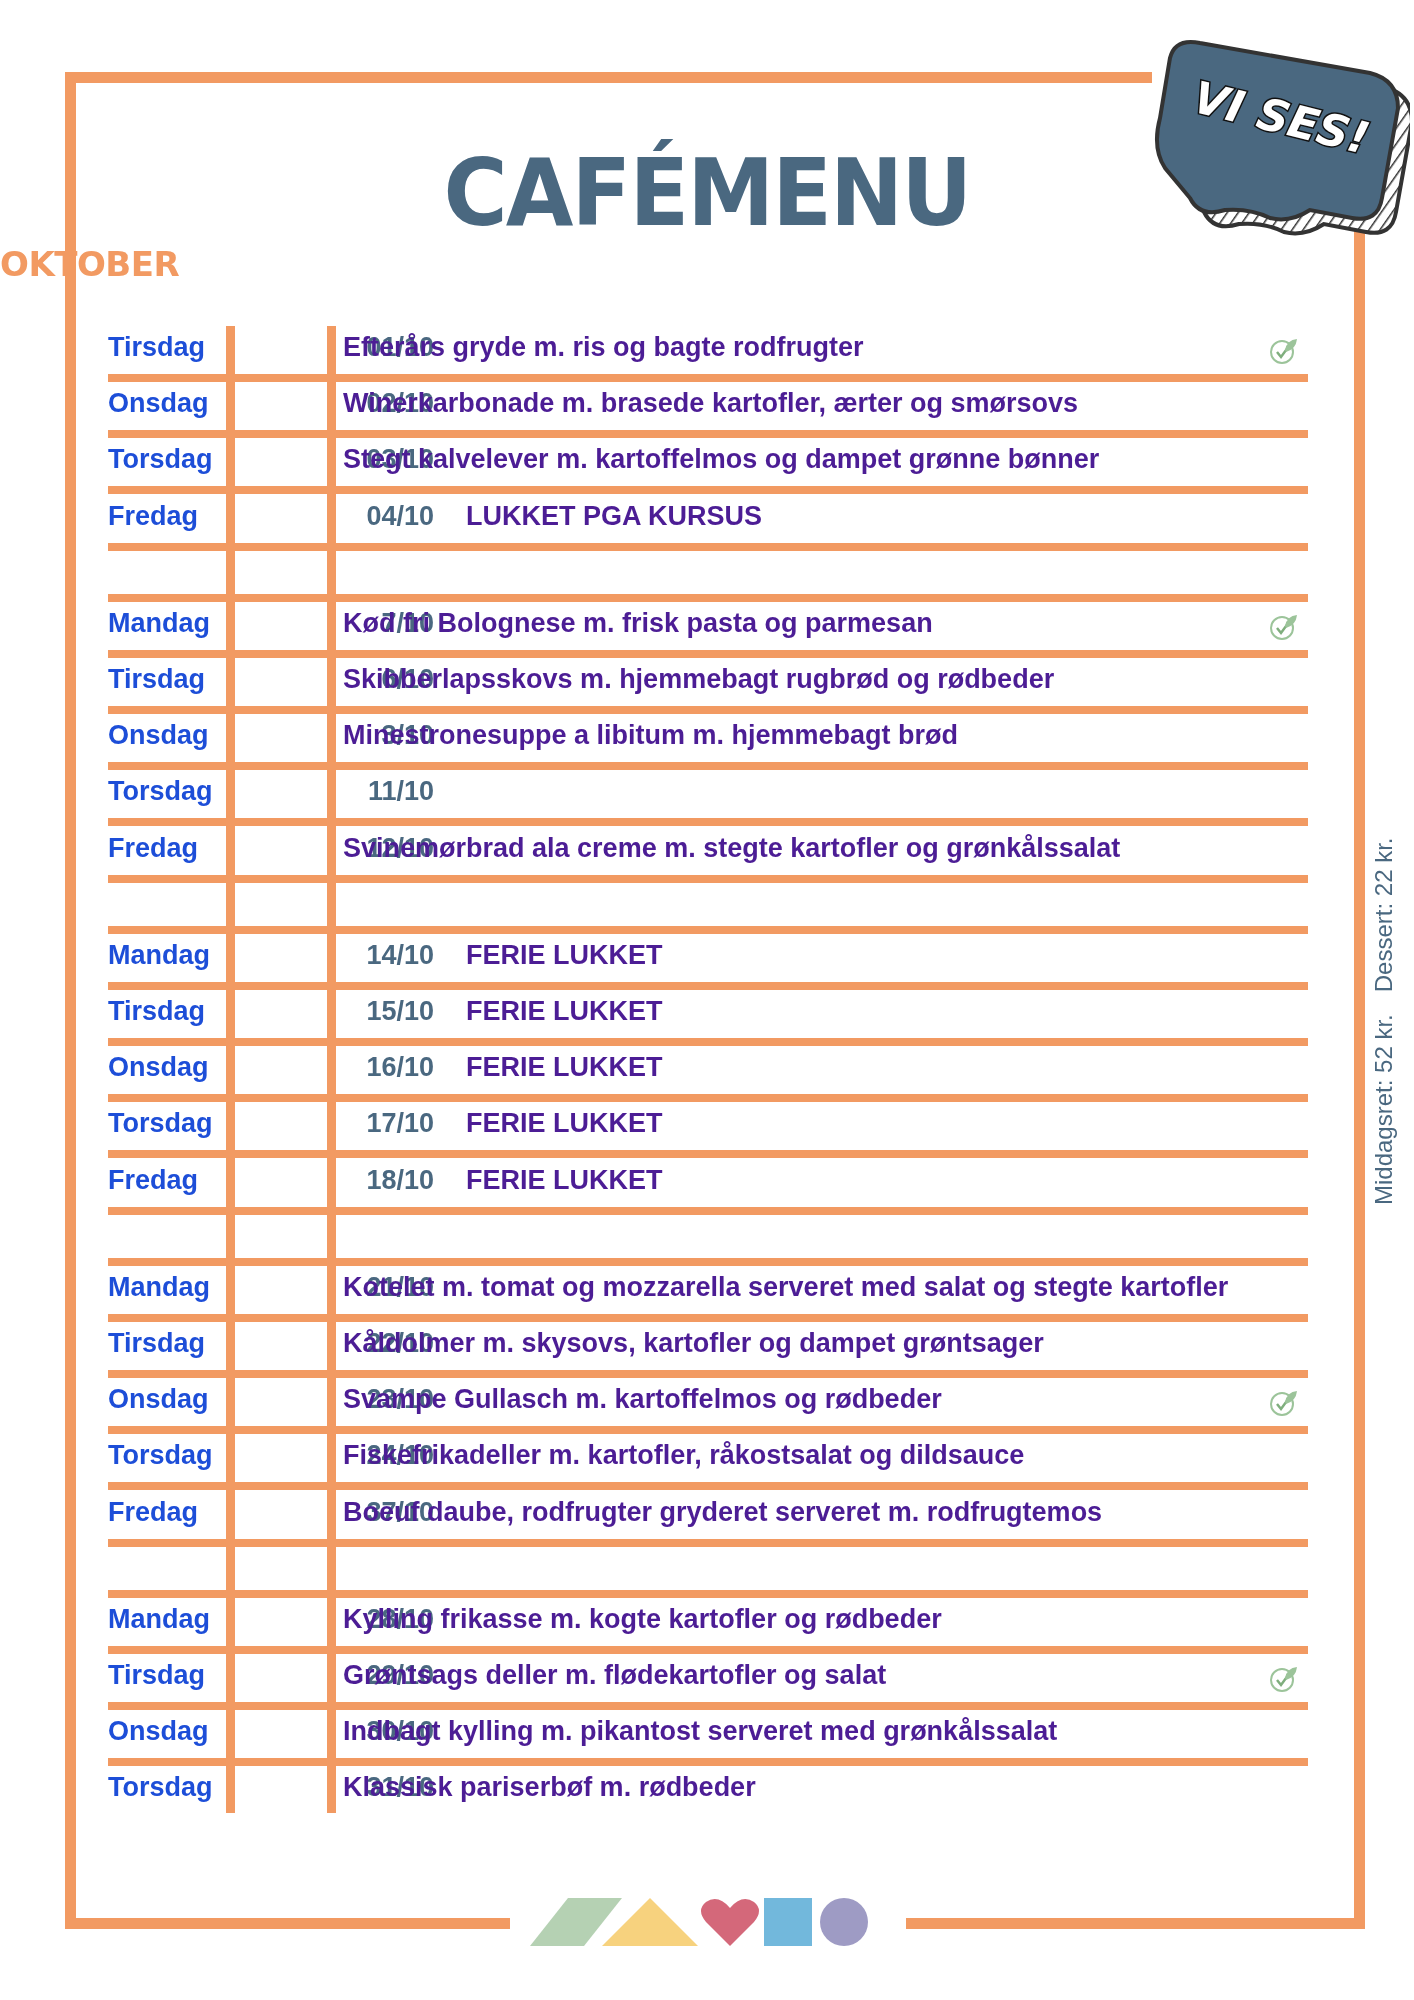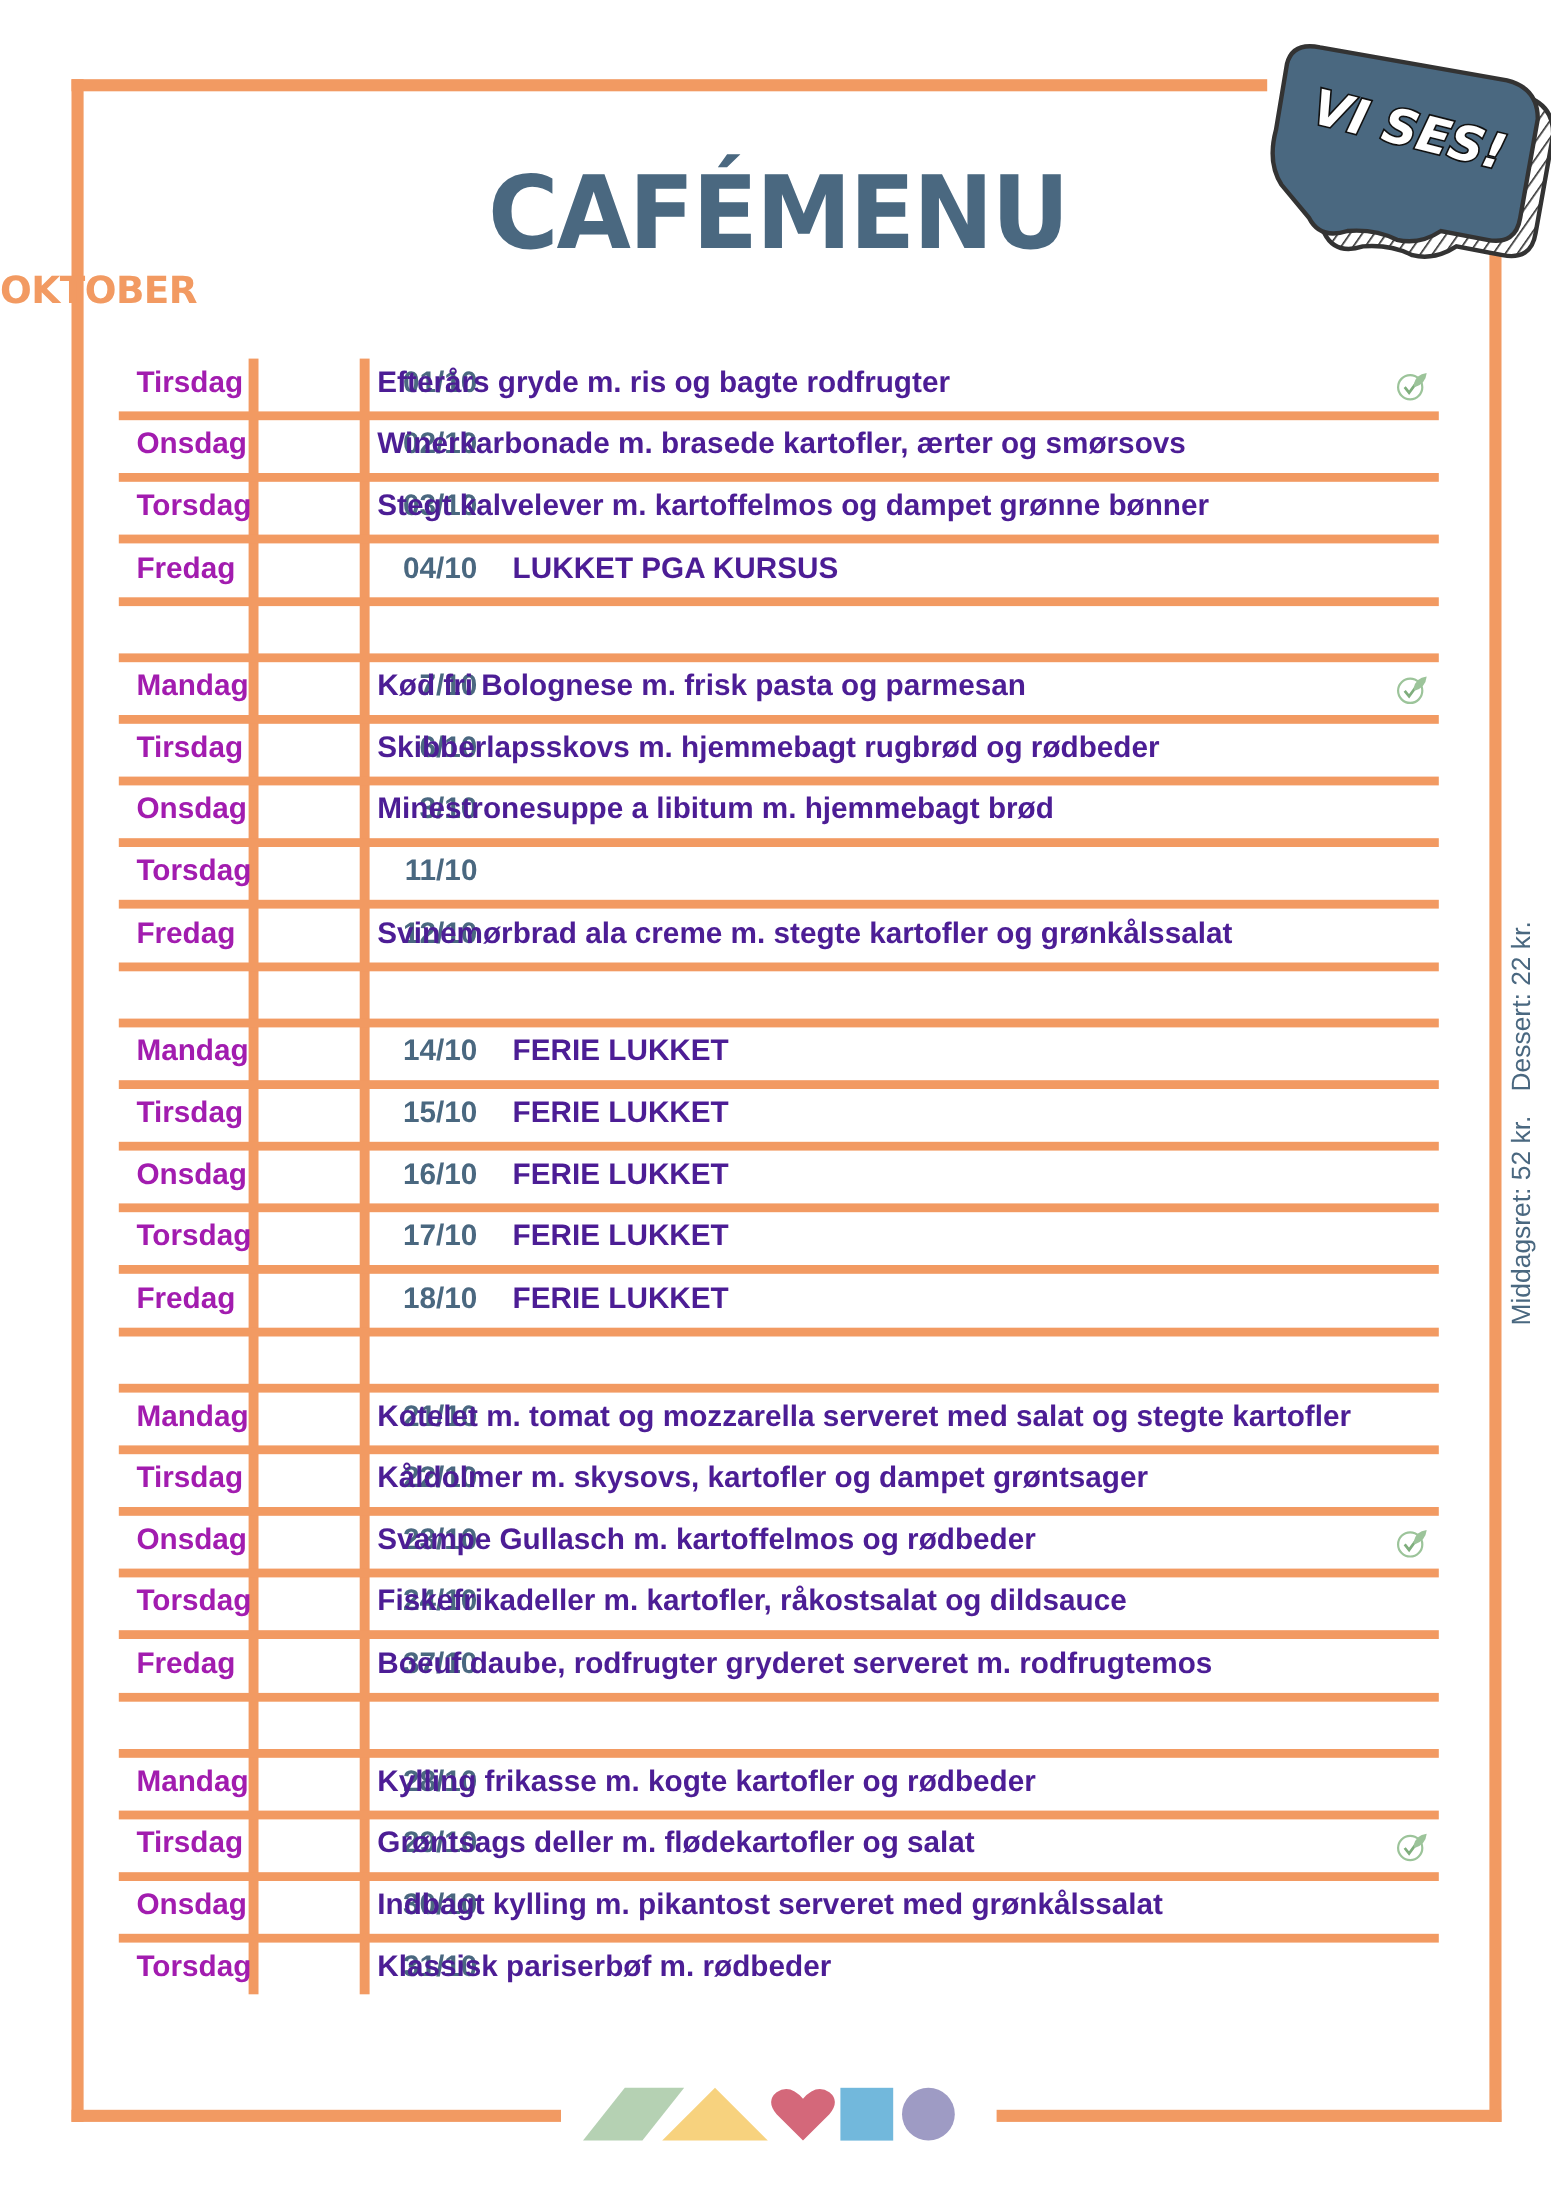--- a/index.html
+++ b/index.html
@@ -17,21 +17,21 @@
   .subtitle { position:absolute; left:0; width:1414px; top:244px; 
               font-family:"DejaVu Sans", sans-serif; font-weight:bold; font-size:34px;
               color:#f29a62; letter-spacing:-0.5px; }
 
   .badge { position:absolute; left:1130px; top:18px; width:280px; height:230px; }
   .vline { position:absolute; top:326px; width:9px; background:#f29a62; height:1474px; }
   .vline.c1 { left:226px; }
   .vline.c2 { left:327px; }
 
   .row { position:absolute; left:108px; width:1200px; height:46px; }
-  .row .day { position:absolute; left:0; top:6px; font-weight:bold; font-size:27px; color:#a21caf;margin-left:16px; }
+  .row .day { position:absolute; left:0; top:6px; font-weight:bold; font-size:27px; color:#1d4ed8; }
   .row .date { position:absolute; left:128px; width:198px; text-align:right; top:6px; font-weight:bold; font-size:27px; color:#4a6880; }
   .row .dish { position:absolute; left:235px; top:6px; font-weight:bold; font-size:27px; color:#4c1d95; white-space:nowrap; }
   .row .dish.closed { left:358px; }
   .row .veg { position:absolute; right:10px; top:10px; width:30px; height:30px; }
   .hline { position:absolute; left:108px; width:1200px; height:8px; background:#f29a62; }
 
   .side-note { position:absolute; left:1370px; top:1205px; transform:rotate(-90deg); transform-origin:left top;
                font-size:24px; color:#4a6880; white-space:nowrap; }
   .side-note span { margin-right:22px; }
 

